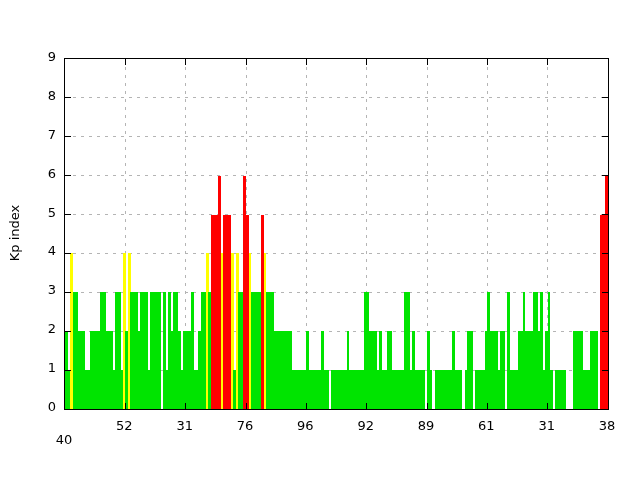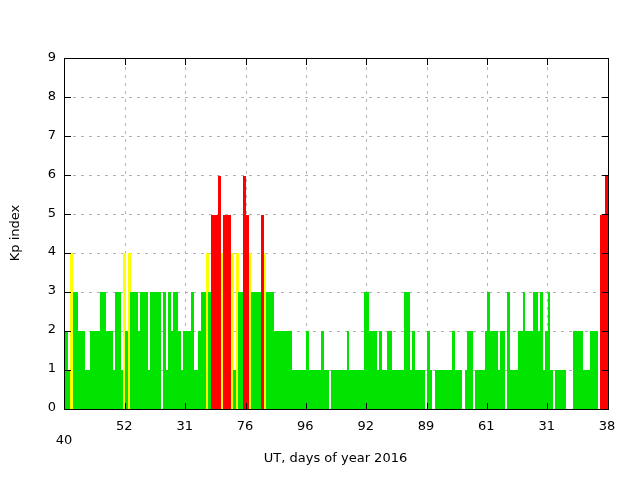--- a/index.html
+++ b/index.html
@@ -326,14 +326,13 @@
       <div class="xlab" style="left: 164.667px; top: 418px;">31</div>
       <div class="xlab" style="left: 225px; top: 418px;">76</div>
       <div class="xlab" style="left: 285.333px; top: 418px;">96</div>
       <div class="xlab" style="left: 345.667px; top: 418px;">92</div>
       <div class="xlab" style="left: 406px; top: 418px;">89</div>
       <div class="xlab" style="left: 466.333px; top: 418px;">61</div>
       <div class="xlab" style="left: 526.667px; top: 418px;">31</div>
       <div class="xlab" style="left: 587px; top: 418px;">38</div>
     </div>
 
-  <div class="xaxis-title">UT, days of year 2016</div>
 </div>
 
 </body></html>

